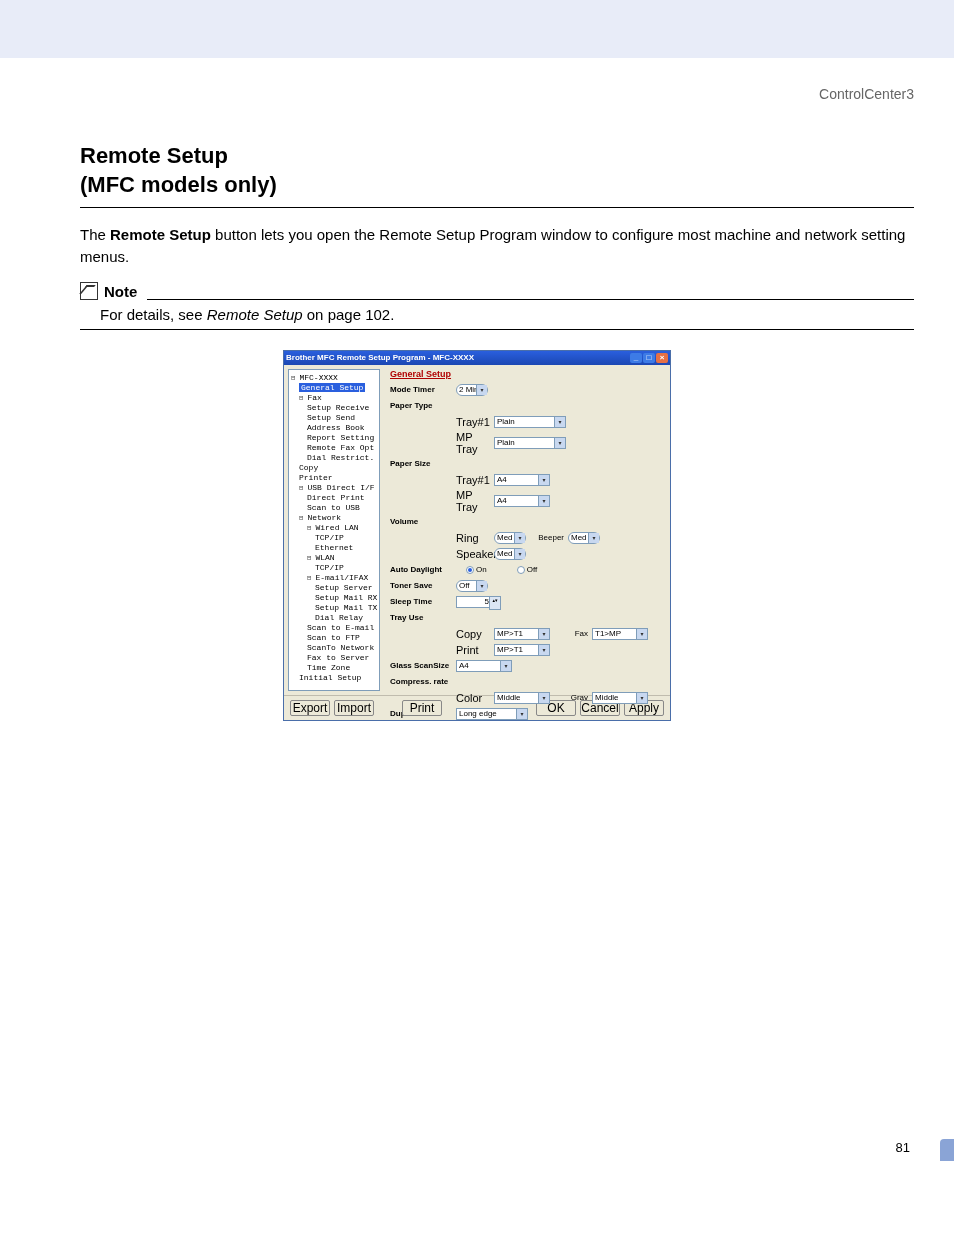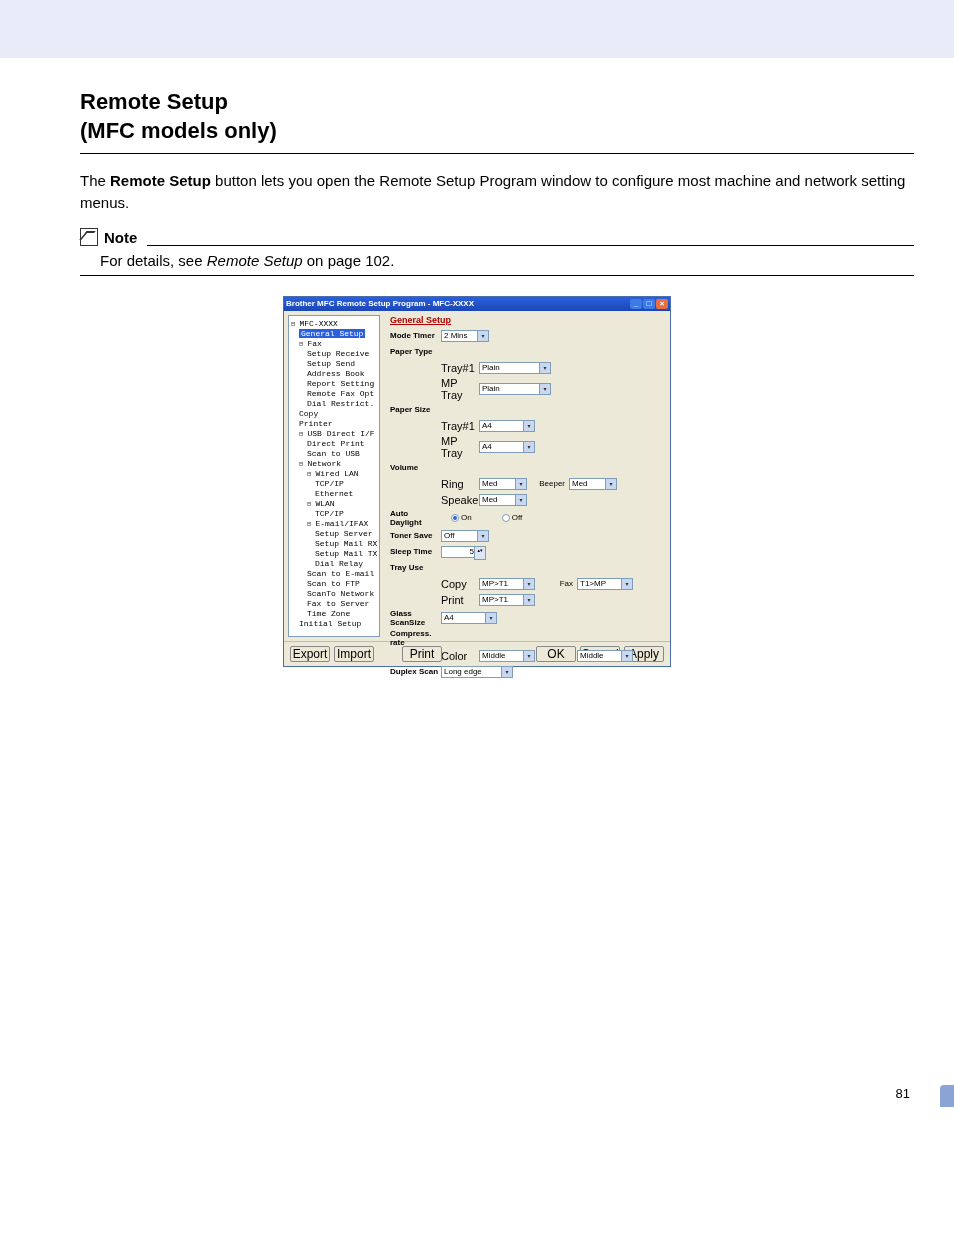--- a/index.html
+++ b/index.html
@@ -150,21 +150,21 @@
     font-size: 9px;
     margin-bottom: 4px;
   }
   .row {
     display: flex;
     align-items: center;
     min-height: 14px;
     margin-bottom: 2px;
   }
   .lbl {
-    width: 51px;
+    width: 66px;
     font-weight: bold;
     font-size: 8px;
   }
   .sublbl {
     width: 34px;
     text-align: left;
     margin-right: 4px;
     font-size: 11px;
   }
   .sublbl2 {
@@ -191,21 +191,21 @@
     width: 10px;
     height: 100%;
     background: #c8d8f0;
     border-left: 1px solid #7f9db9;
     display: flex;
     align-items: center;
     justify-content: center;
     font-size: 6px;
     color: #333;
   }
-  .w-xs { width: 48px; }
+  .w-xs { width: 32px; border-radius: 6px; }
   .w-sm { width: 72px; }
   .w-md { width: 56px; }
   .w-spin { width: 36px; }
   .spin {
     border: 1px solid #7f9db9;
     background: #fff;
     height: 12px;
     display: flex;
     align-items: center;
     padding: 0 2px;
@@ -285,20 +285,21 @@
     background: #8aa4d6;
     border-radius: 4px 0 0 0;
   }
 </style>
 </head>
 <body>
 
 <div class="top-band"></div>
 
 <div class="page">
+  <div class="header-right">ControlCenter3</div>
 
   <h1 class="section-title">
     <span>Remote Setup</span><br>
     <span>(MFC models only)</span>
   </h1>
   <hr class="title-rule">
 
   <p class="body">
     <span>The </span><b>Remote Setup</b><span> button lets you open the Remote Setup Program window to configure most machine and network setting menus.</span>
   </p>

